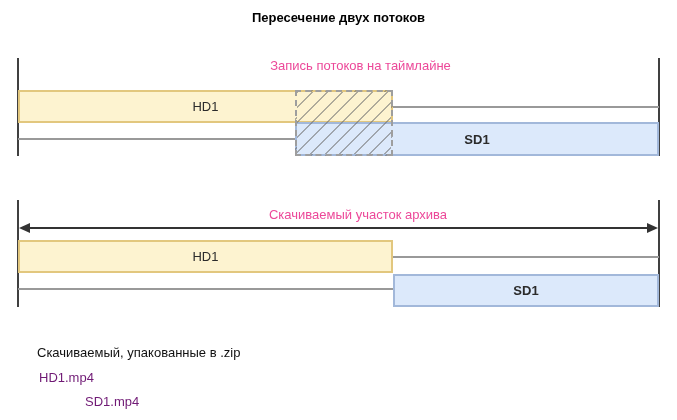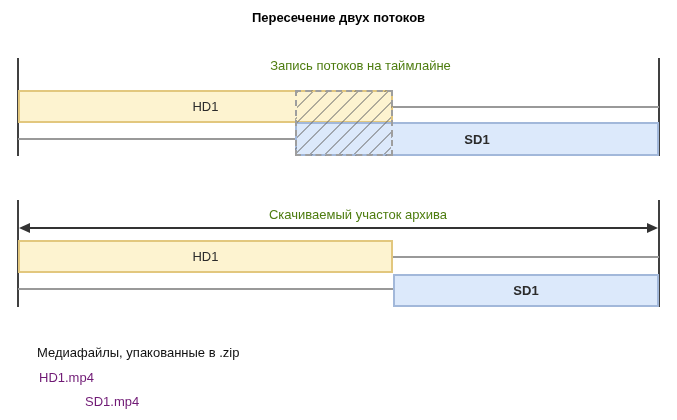--- a/index.html
+++ b/index.html
@@ -13,21 +13,21 @@
   }
   .abs{position:absolute;}
   .title{
     top:10px;left:0;width:677px;
     text-align:center;
     font-size:13px;font-weight:bold;
     color:#000;
   }
   .tl-label{
     text-align:center;
-    font-size:13px;color:#4d7c0f;
+    font-size:13px;color:#ec4899;
     white-space:nowrap;
   }
   .boundary{
     width:2px;
     background:var(--boundary-line,#404040);
   }
   .track{
     height:2px;
     background:var(--track-line,#999999);
   }
@@ -106,17 +106,17 @@
   <div class="abs track" style="left:393px;top:256px;width:266px;"></div>
   <div class="abs track" style="left:18px;top:288px;width:375px;"></div>
 
   <div class="abs bar hd" style="left:18px;top:240px;width:375px;height:33px;">
     <span>HD1</span>
   </div>
   <div class="abs bar sd" style="left:393px;top:274px;width:266px;height:33px;">
     <span>SD1</span>
   </div>
 
-  <div class="abs files-heading" style="left:37px;top:345px;">Медиафайлы, упакованные в .zip</div>
+  <div class="abs files-heading" style="left:37px;top:345px;">Скачиваемый, упакованные в .zip</div>
   <div class="abs file-item" style="left:39px;top:370px;">HD1.mp4</div>
   <div class="abs file-item" style="left:39px;top:394px;margin-left:46px;">SD1.mp4</div>
 
 </div>
 
 </body></html>

